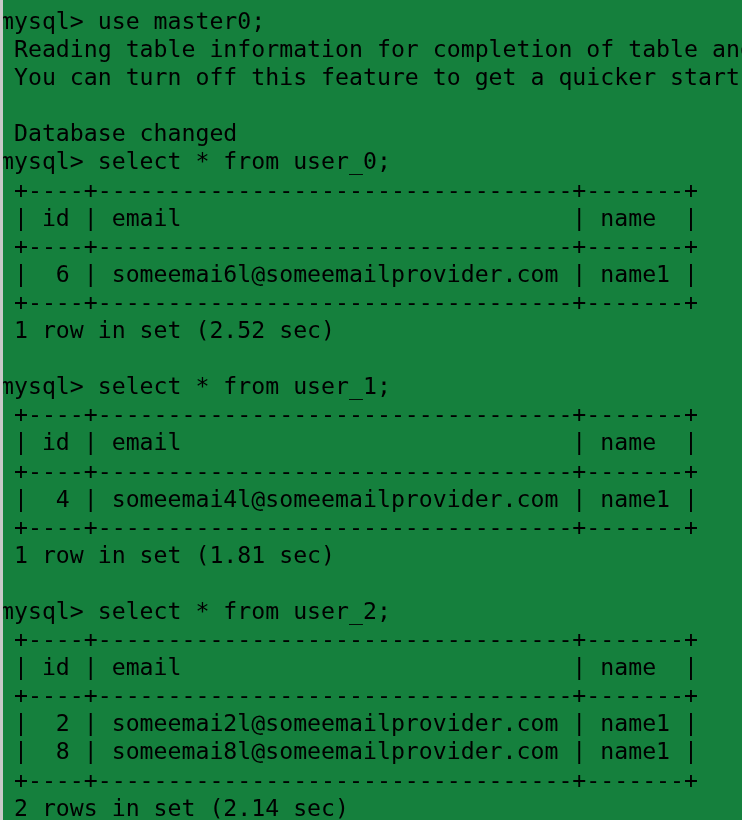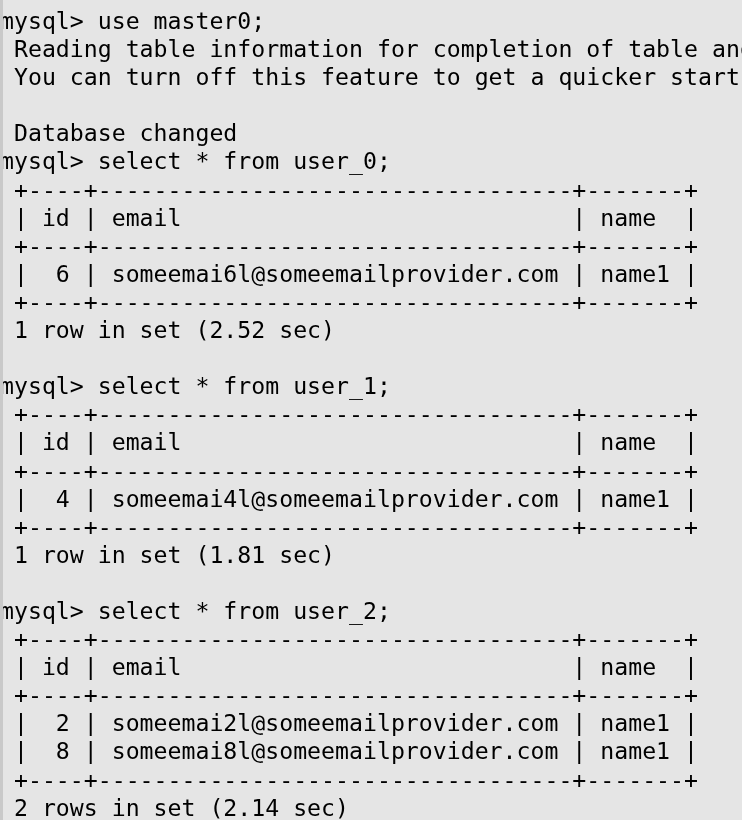--- a/index.html
+++ b/index.html
@@ -11,21 +11,21 @@
   body {
     width: 742px;
     height: 820px;
     overflow: hidden;
     font-family: "DejaVu Sans Mono", "Liberation Mono", monospace;
   }
   #terminal {
     position: relative;
     width: 742px;
     height: 820px;
-    background: #e5e5e5;
+    background: #15803d;
     overflow: hidden;
   }
   
   #edge-sliver {
     position: absolute;
     left: 0;
     top: 0;
     width: 3px;
     height: 820px;
     background: #c9c9c9;

